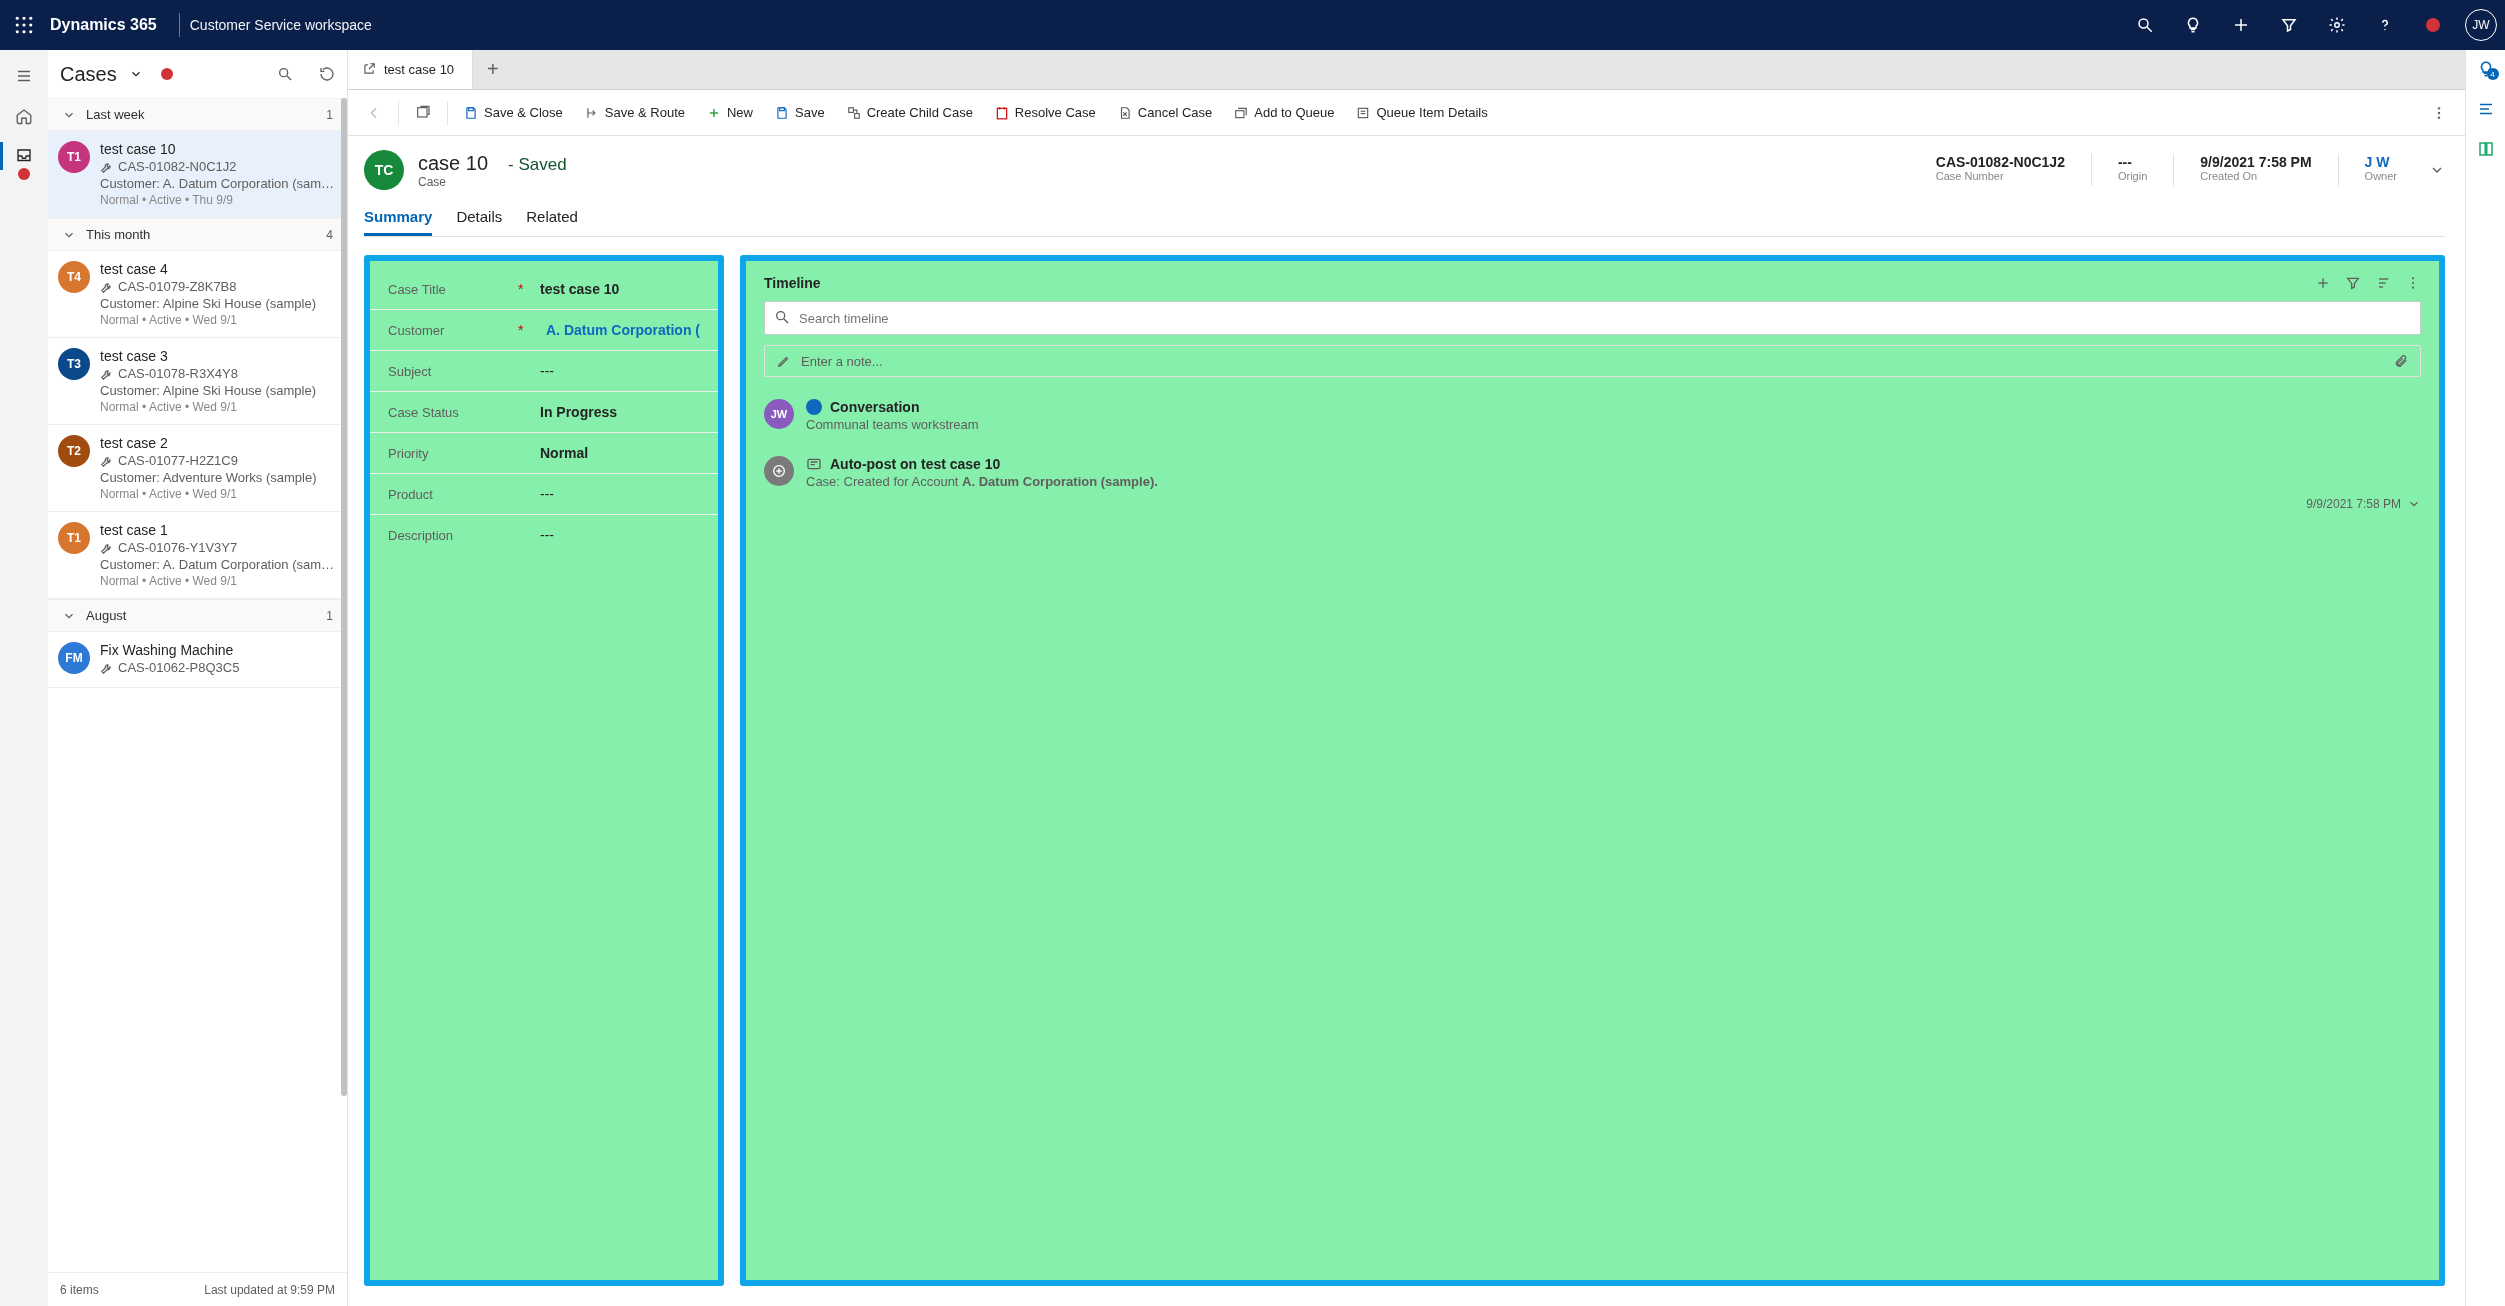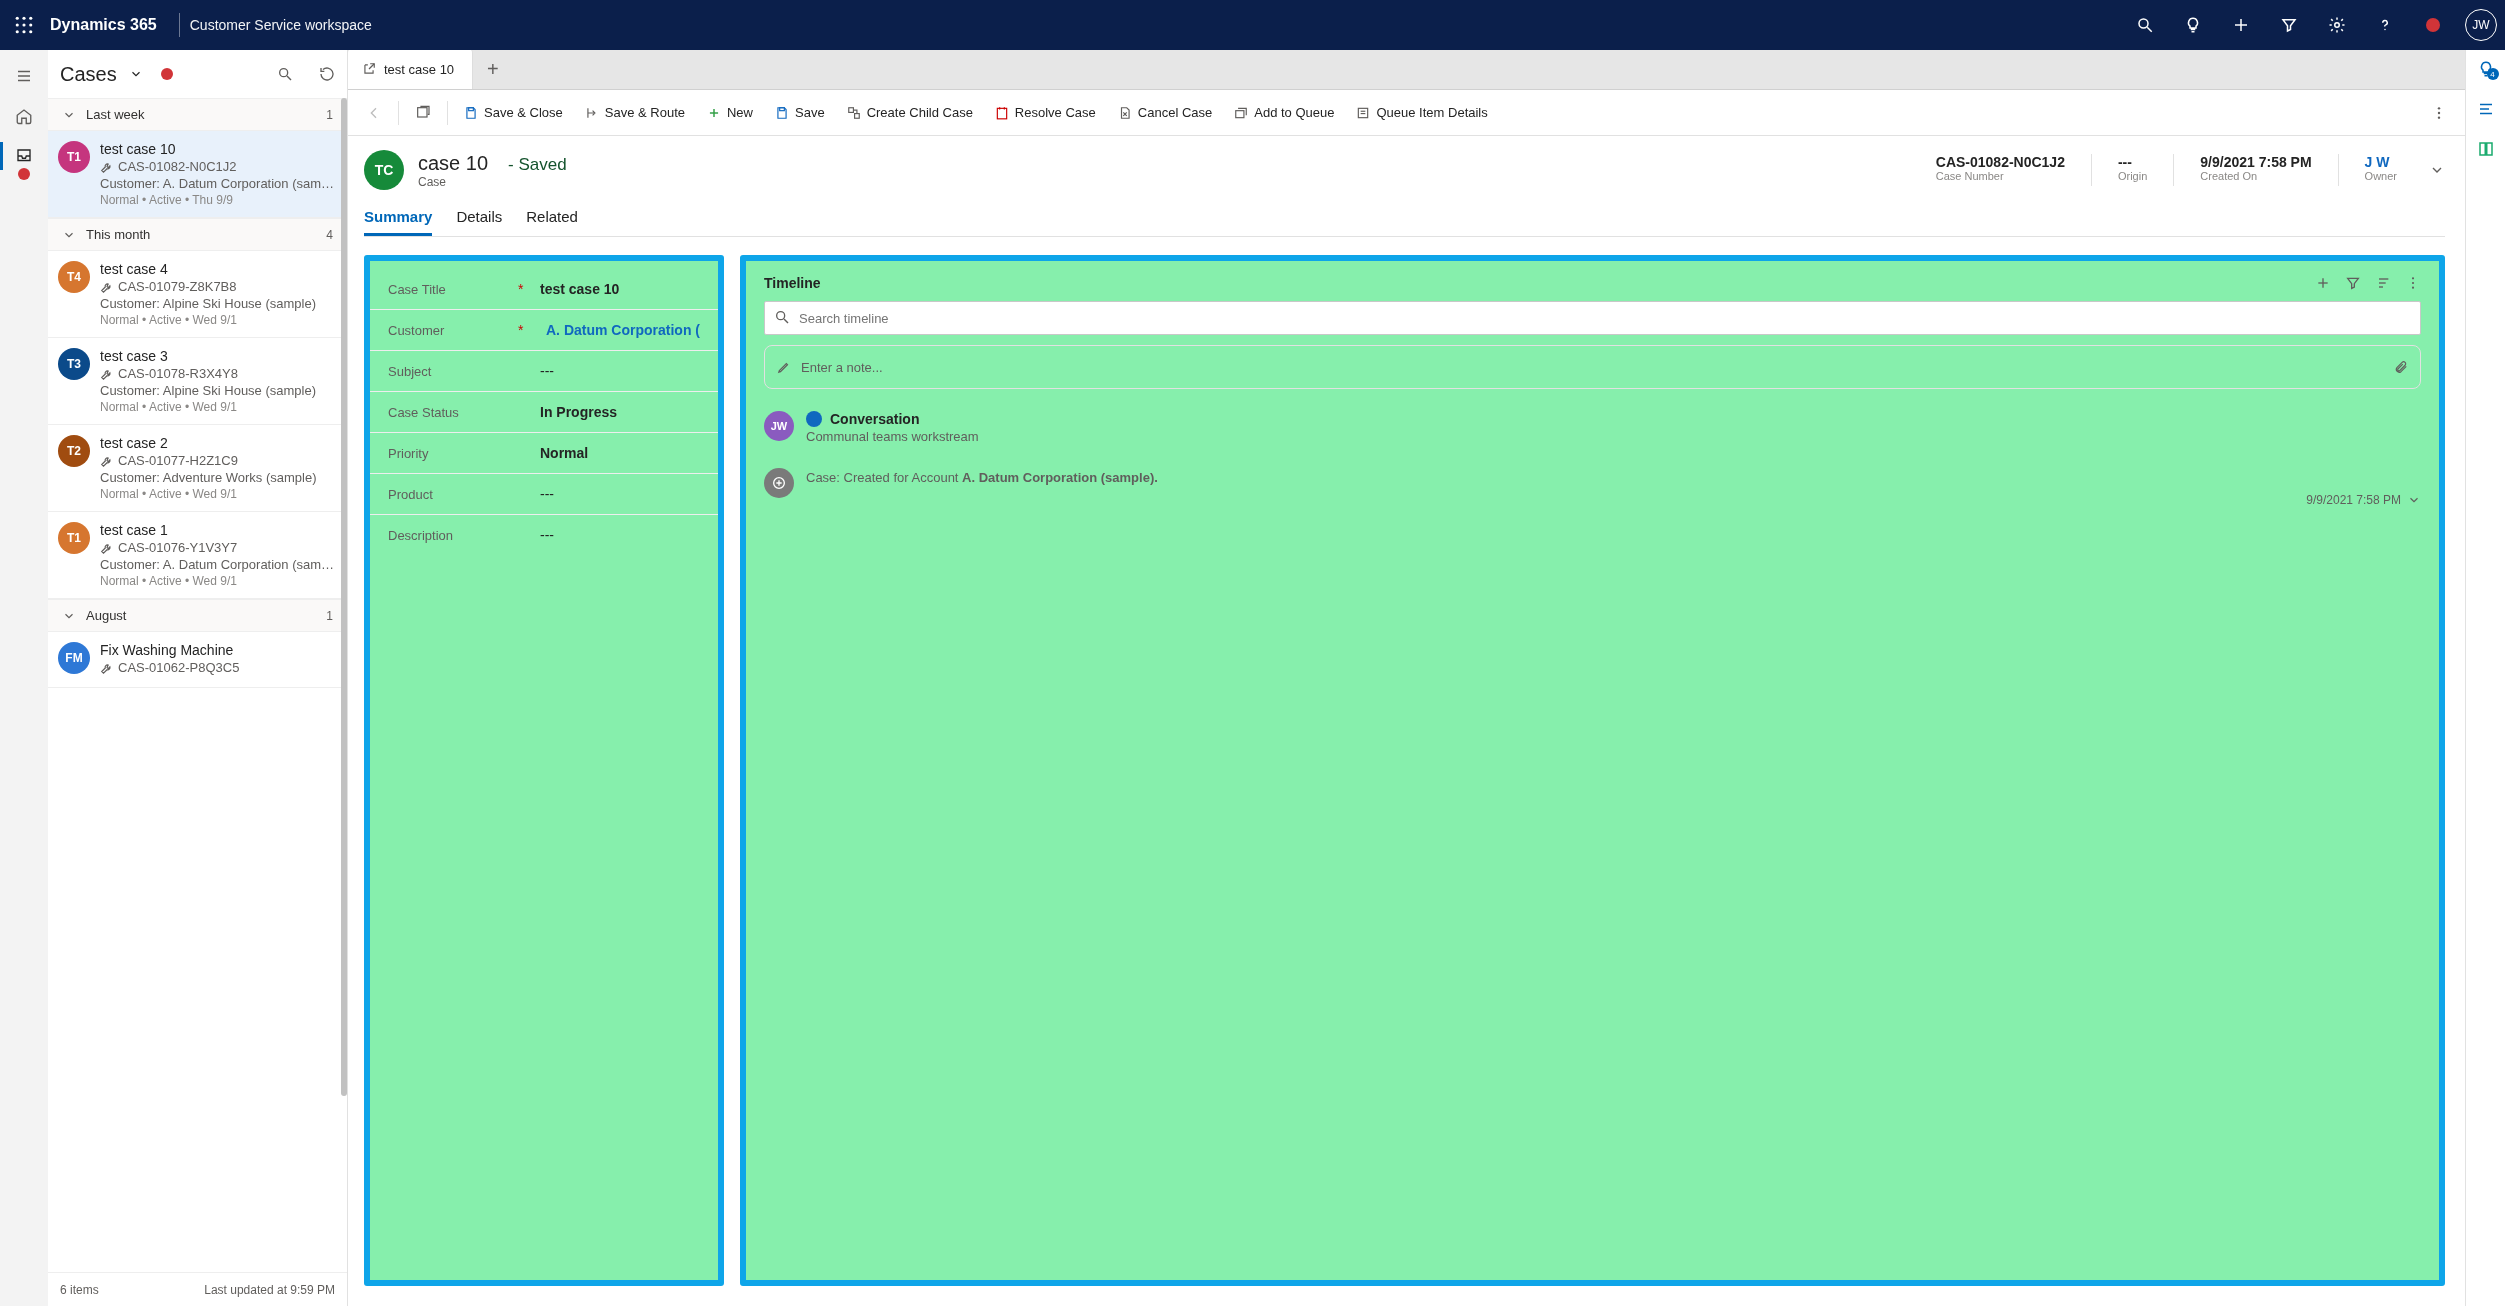--- a/index.html
+++ b/index.html
@@ -87,21 +87,21 @@
   .field-row .fval { flex:1; }
   .field-row .fval.link { color:#1068bf; font-weight:600; display:flex; align-items:center; gap:6px; white-space:nowrap; overflow:hidden; text-overflow:ellipsis; }
 
   .panel-timeline { flex:1; display:flex; flex-direction:column; padding:14px 18px; }
   .tl-head { display:flex; align-items:center; }
   .tl-head .tl-title { font-weight:600; font-size:14px; }
   .tl-head .actions { margin-left:auto; display:flex; gap:14px; color:#605e5c; }
   .tl-search { margin:10px 0; position:relative; }
   .tl-search input { width:100%; height:34px; border:1px solid #c8c8c8; border-radius:2px; padding-left:34px; font-size:13px; }
   .tl-search .s-icon { position:absolute; left:10px; top:8px; color:#605e5c; }
-  .tl-note { display:flex; align-items:center; height:44px; border:1px solid #e1e1e1; border-radius:8px; padding:0 12px; color:#605e5c; font-size:13px; gap:10px; margin-bottom:16px; }
+  .tl-note { display:flex; align-items:center; height:32px; border:1px solid #e1e1e1; border-radius:2px; padding:0 12px; color:#605e5c; font-size:13px; gap:10px; margin-bottom:16px; }
   .tl-note .clip { margin-left:auto; }
 
   .tl-item { display:flex; gap:12px; padding:6px 0 18px 0; }
   .tl-item .ti-avatar { width:30px; height:30px; border-radius:50%; display:flex; align-items:center; justify-content:center; font-size:11px; font-weight:600; }
   .tl-item .ti-body { flex:1; }
   .tl-item .ti-title { display:flex; align-items:center; gap:8px; font-weight:600; font-size:14px; }
   .tl-item .ti-sub { font-size:13px; color:#605e5c; margin-top:2px; }
   .tl-item .ti-meta { display:flex; align-items:center; margin-top:8px; }
   .tl-item .ti-pill { background:#c7e0f4; color:#004578; font-size:12px; padding:2px 10px; border-radius:2px; }
   .tl-item .ti-time { margin-left:auto; font-size:12px; color:#605e5c; display:flex; align-items:center; gap:6px; }
@@ -604,20 +604,27 @@
                 </div>
               </div>
               <div class="tl-item">
                 <div class="ti-avatar" style="background:#7a7a7a;color:#fff">
                   <svg class="icon16" viewBox="0 0 24 24" stroke="#fff" stroke-width="2" fill="none">
                     <circle cx="12" cy="12" r="8"></circle>
                     <path d="M8 12h8M12 8v8"></path>
                   </svg>
                 </div>
                 <div class="ti-body">
+                  <div class="ti-title">
+                    <svg class="icon16" viewBox="0 0 24 24" stroke="#605e5c" stroke-width="2" fill="none">
+                      <rect x="3" y="5" width="18" height="14" rx="2"></rect>
+                      <path d="M7 9h10M7 13h6"></path>
+                    </svg>
+                    <span>Auto-post on test case 10</span>
+                  </div>
                   <div class="ti-sub">Case: Created for Account <b>A. Datum Corporation (sample).</b></div>
                   <div class="ti-meta">
                     <span class="ti-time">9/9/2021 7:58 PM <svg class="icon14" viewBox="0 0 24 24" stroke="#605e5c" stroke-width="2" fill="none">
                         <polyline points="6 9 12 15 18 9"></polyline>
                       </svg></span>
                   </div>
                 </div>
               </div>
             </div>
         </div>

